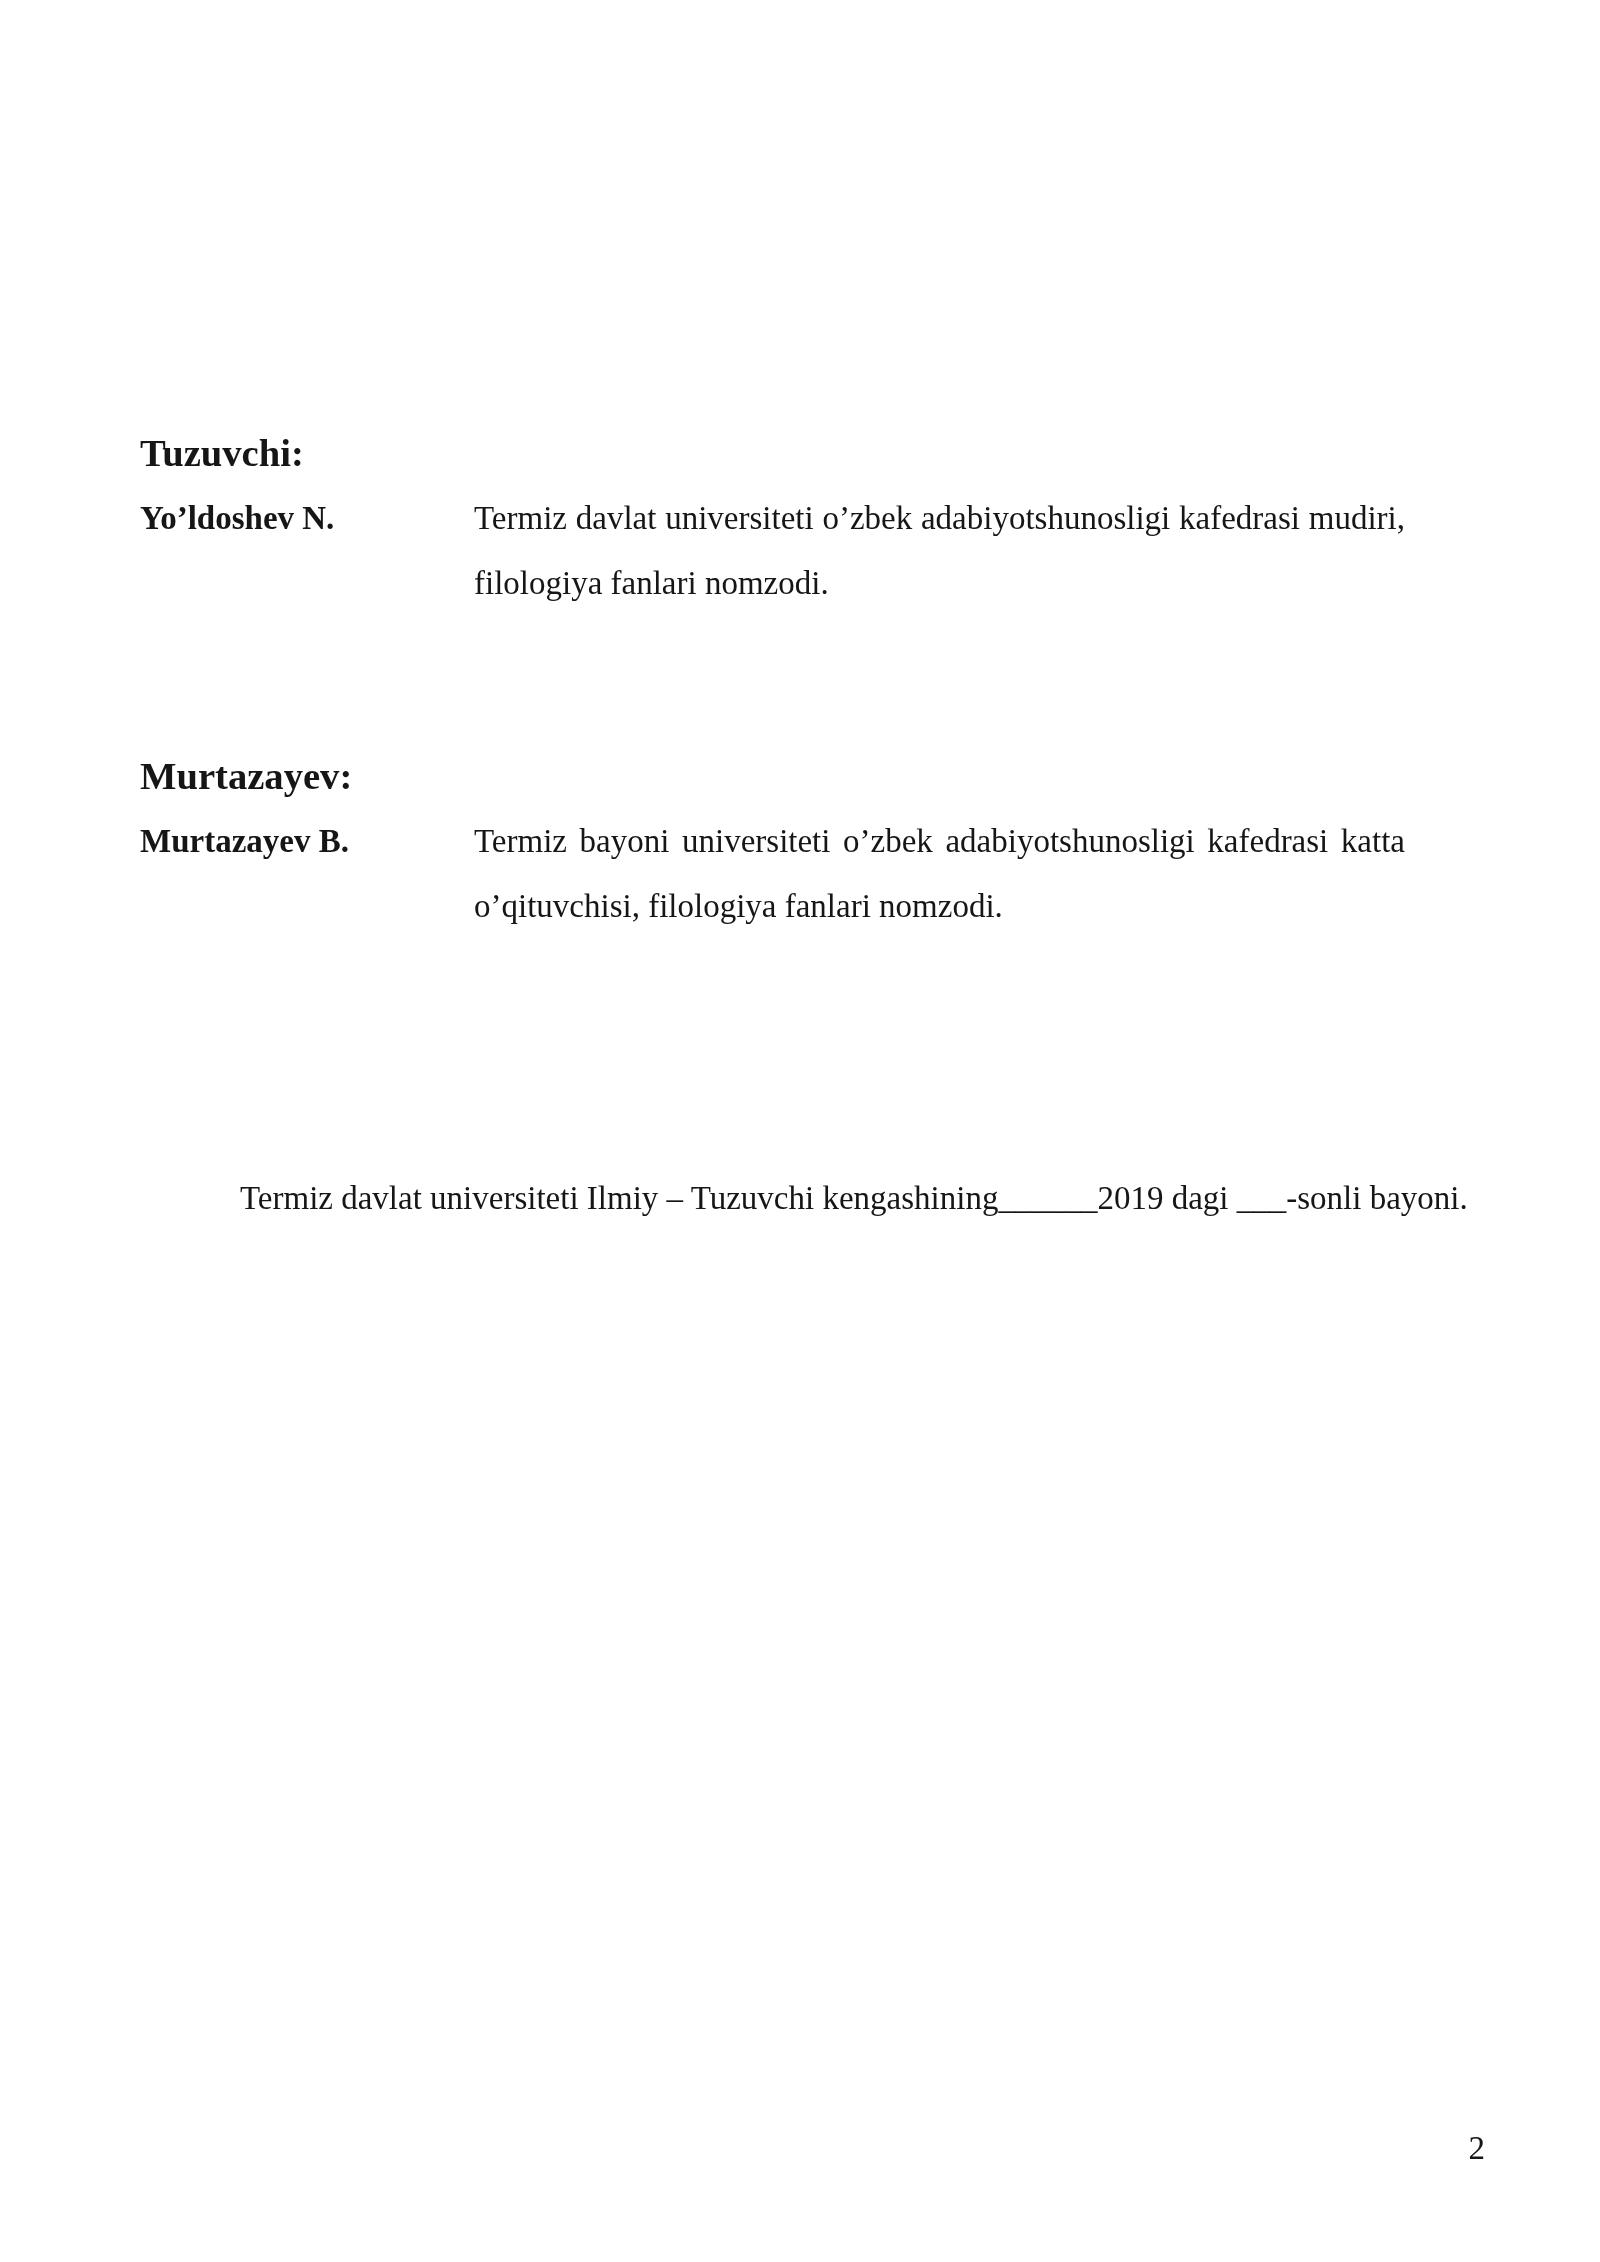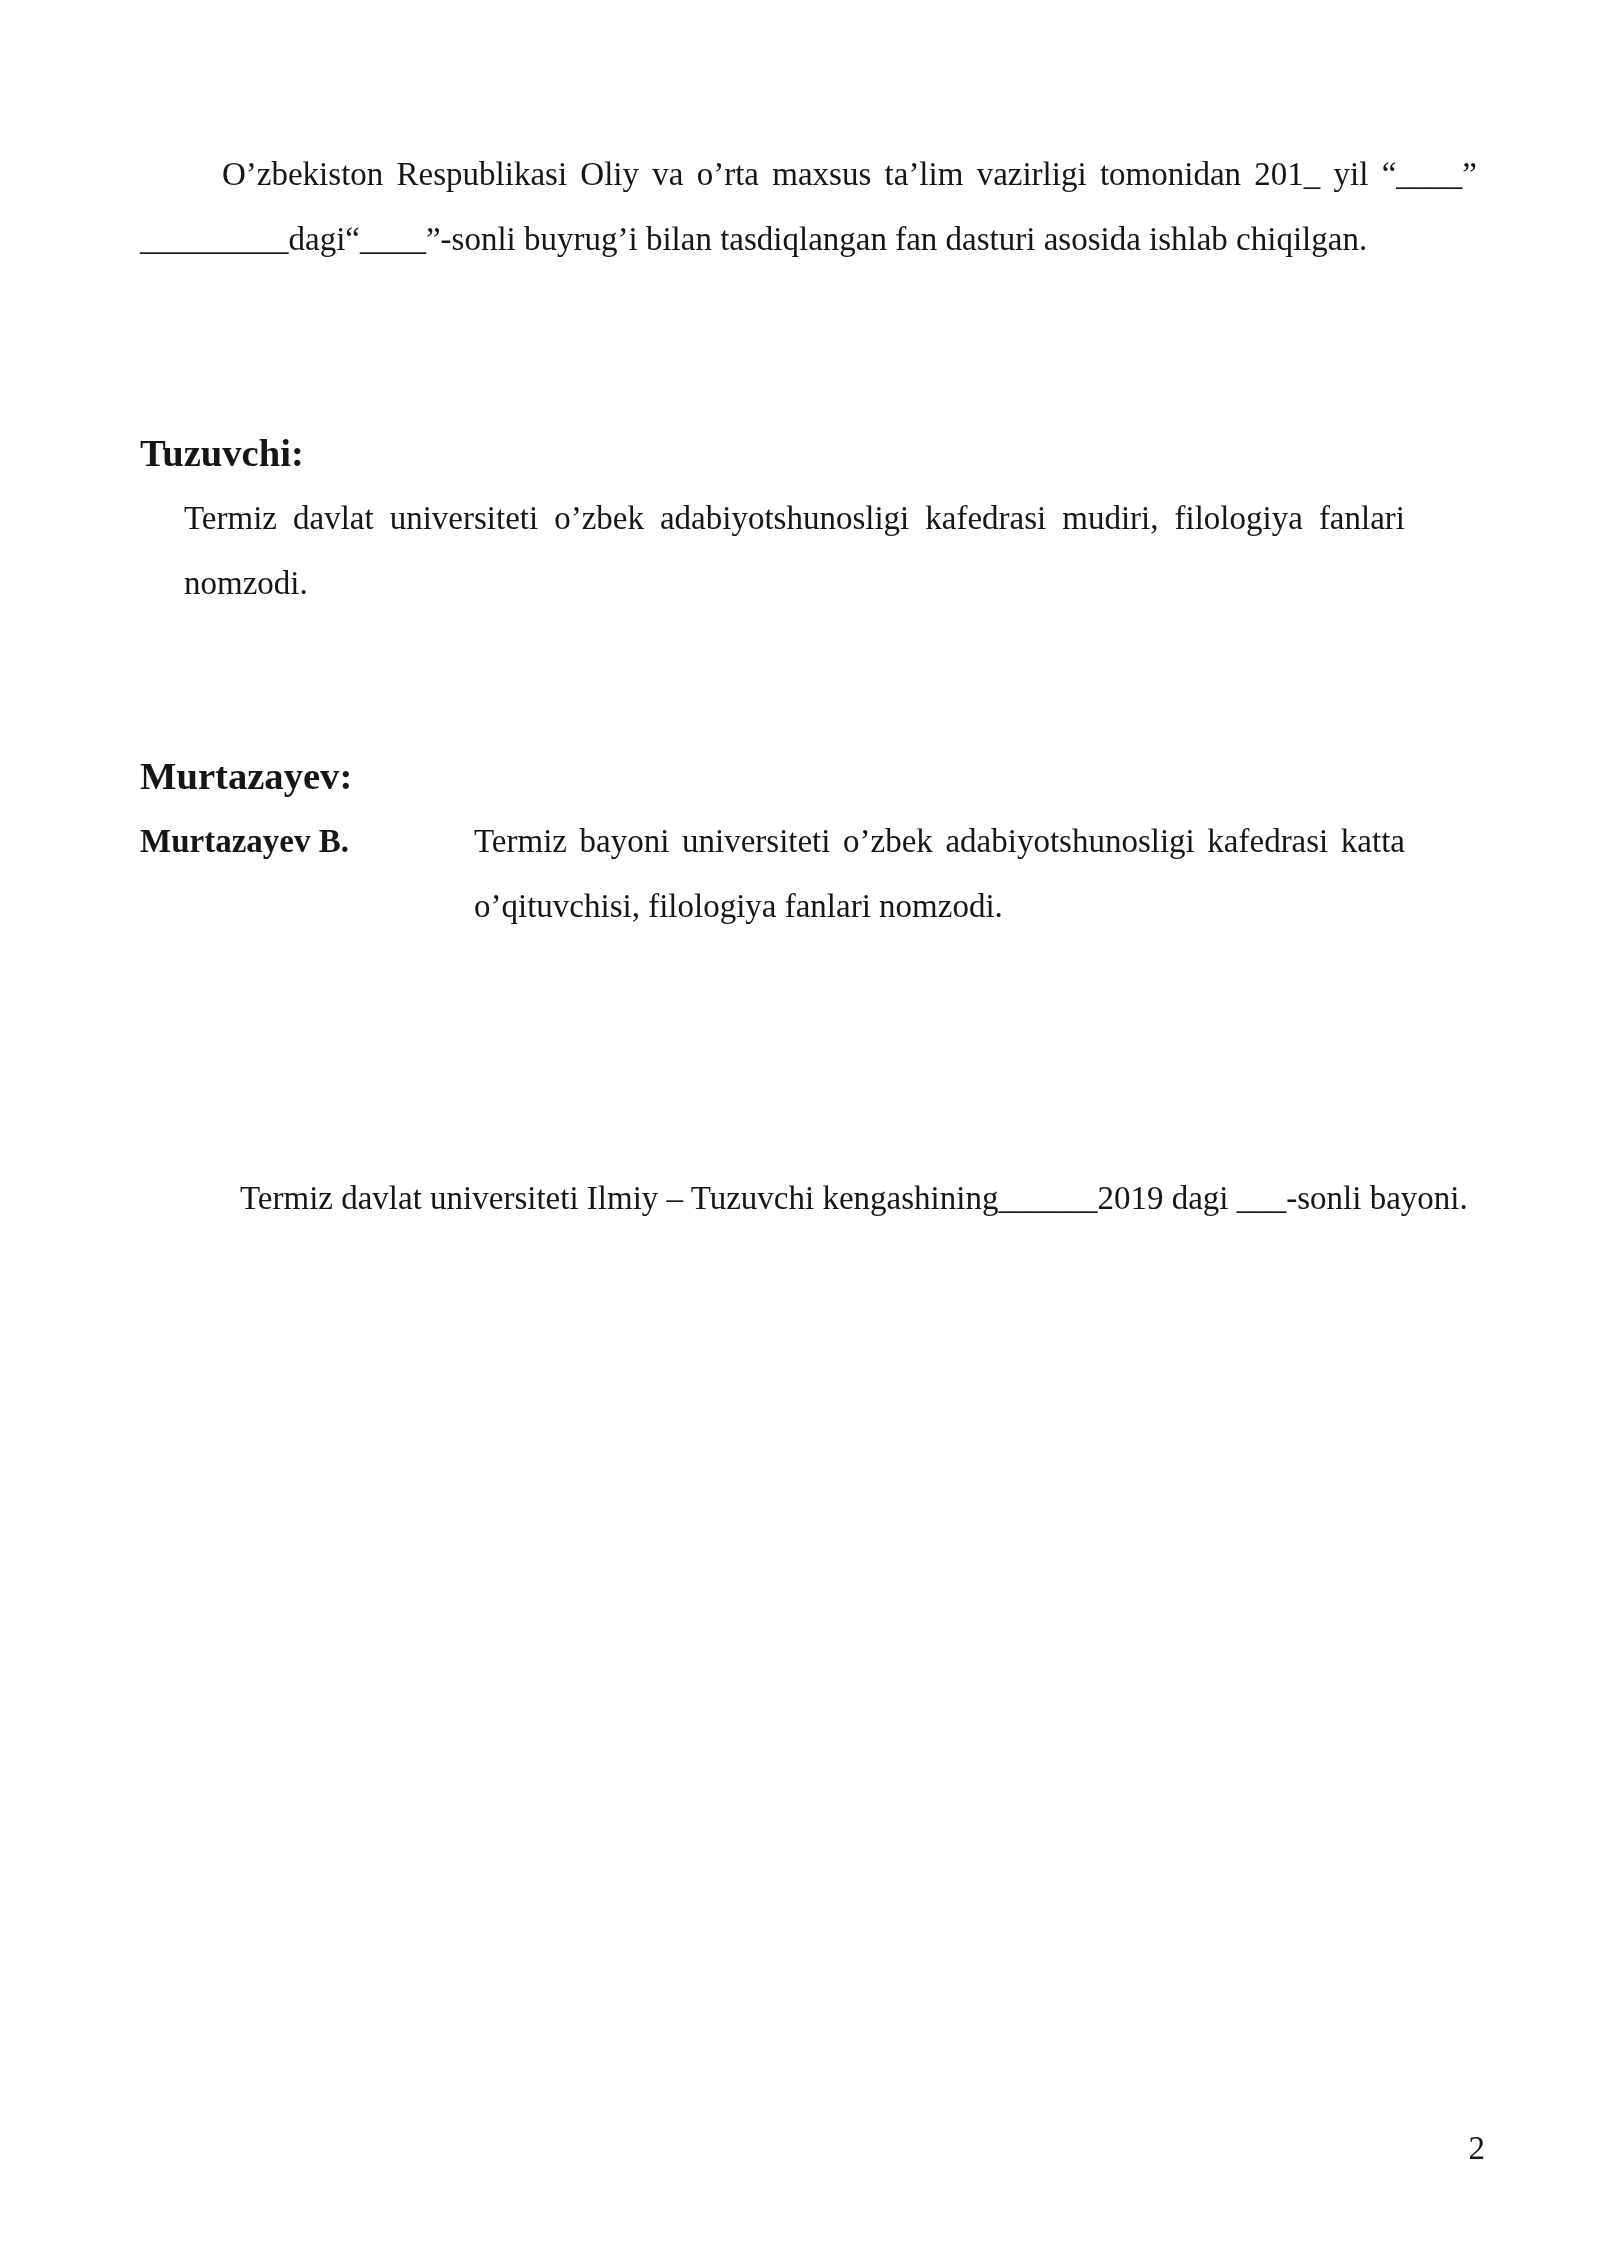--- a/index.html
+++ b/index.html
@@ -62,25 +62,25 @@
     top: 2128px;
     right: 115px;
     line-height: 40px;
   }
 </style>
 </head>
 <body>
 
 <div class="page">
 
-  <p class="intro">O’zbekiston Respublikasi Oliy va o’rta maxsus ta’lim vazirligi tomonidan  201_ yil “____” _________dagi“____”-sonli  buyrug’i bilan tasdiqlangan fan dasturi asosida ishlab chiqilgan.</p>
 
   <h3 class="section-heading compiler-heading">Tuzuvchi:</h3>
 
   <div class="person-row compiler-row">
+    <span class="person-name">Yo’ldoshev N.</span>
     <span class="person-desc">Termiz davlat universiteti o’zbek adabiyotshunosligi kafedrasi mudiri, filologiya fanlari nomzodi.</span>
   </div>
 
   <h3 class="section-heading reviewer-heading">Murtazayev:</h3>
 
   <div class="person-row reviewer-row">
     <span class="person-name">Murtazayev B.</span>
     <span class="person-desc">Termiz bayoni universiteti  o’zbek adabiyotshunosligi kafedrasi katta o’qituvchisi, filologiya fanlari nomzodi.</span>
   </div>
 

